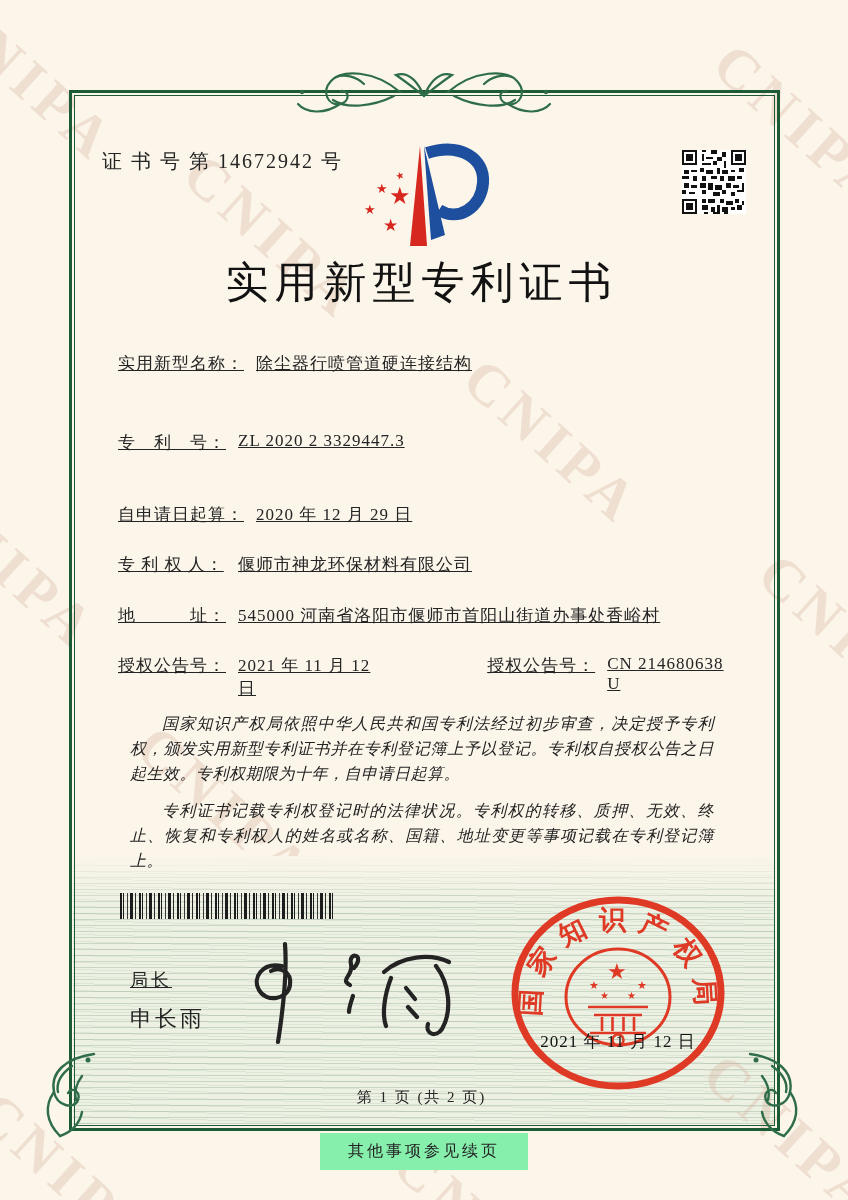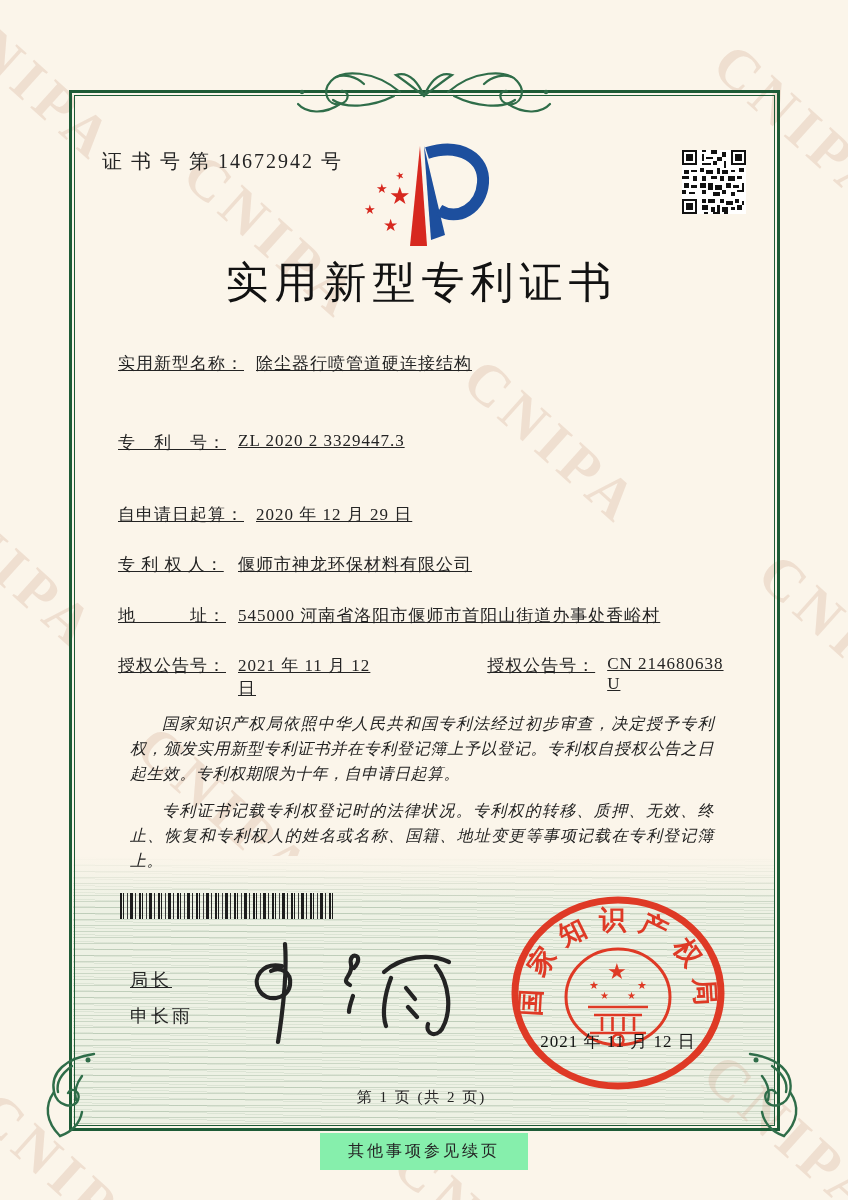--- a/index.html
+++ b/index.html
@@ -60,21 +60,21 @@
     position:absolute;left:120px;top:893px;width:216px;height:26px;
     background-image:repeating-linear-gradient(90deg,
       #1c1c1c 0 2px, rgba(0,0,0,0) 2px 3px,
       #1c1c1c 3px 4px, rgba(0,0,0,0) 4px 7px,
       #3a3a3a 7px 8px, rgba(0,0,0,0) 8px 10px,
       #1c1c1c 10px 13px, rgba(0,0,0,0) 13px 15px,
       #2a2a2a 15px 16px, rgba(0,0,0,0) 16px 19px);
   }
   
   .sig-role{position:absolute;left:130px;top:968px;font-size:18px;letter-spacing:3px;text-decoration:underline;}
-  .sig-name{position:absolute;left:130px;top:1004px;font-size:18px;letter-spacing:3px;}
+  .sig-name{position:absolute;left:130px;top:1004px;font-size:22px;letter-spacing:3px;}
   .sig-svg{position:absolute;left:238px;top:938px;}
   .seal-svg{position:absolute;left:508px;top:893px;}
   .seal-date{
     position:absolute;left:508px;width:220px;top:1030px;text-align:center;
     font-size:17px;color:#141414;letter-spacing:1px;
   }
   .page-no{position:absolute;left:69px;width:705px;top:1088px;text-align:center;font-size:15px;letter-spacing:2px;}
   .cont-note{
     position:absolute;left:50%;transform:translateX(-50%);top:1133px;
     background:#86efac;padding:8px 28px;font-size:16px;letter-spacing:3px;white-space:nowrap;

